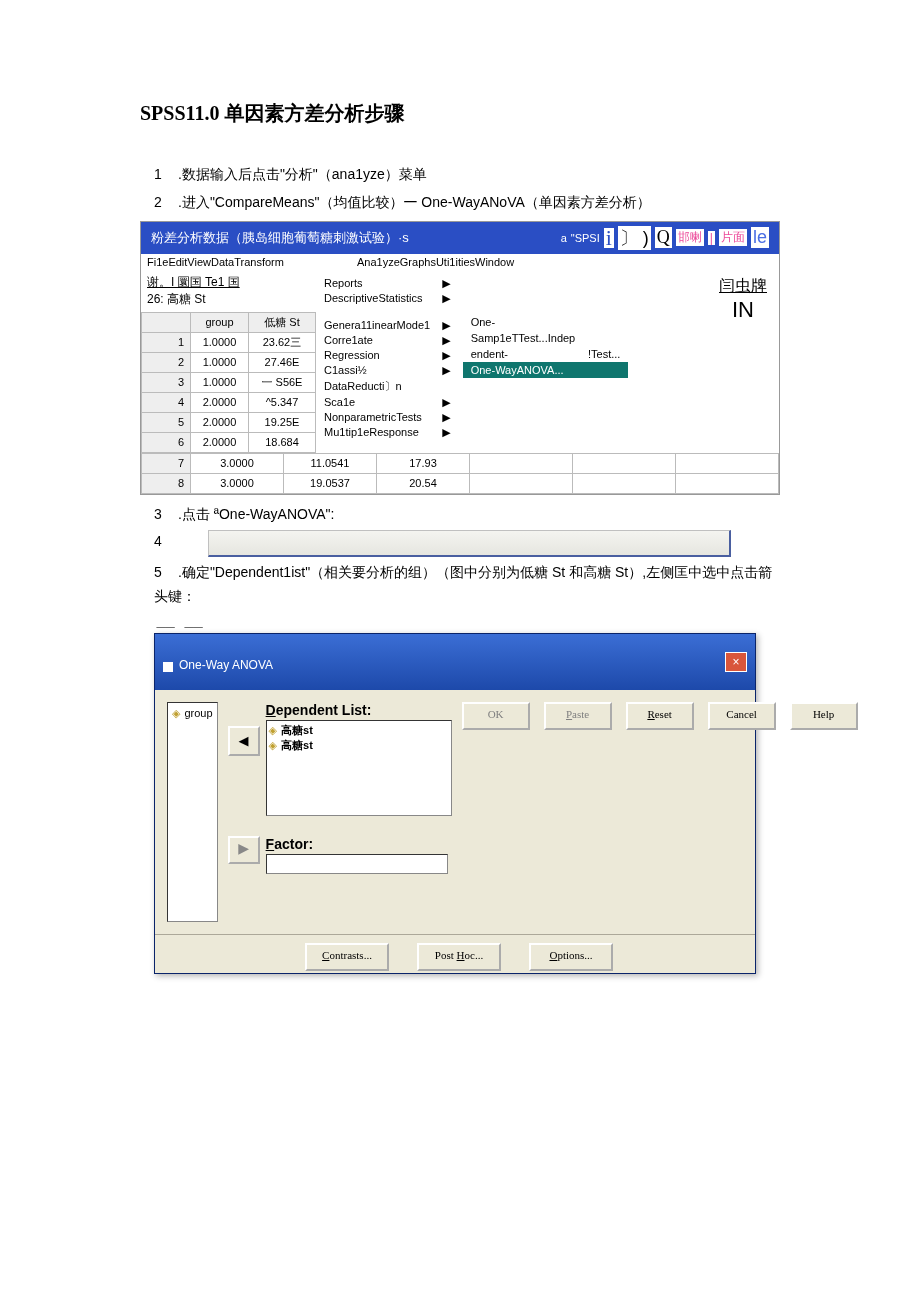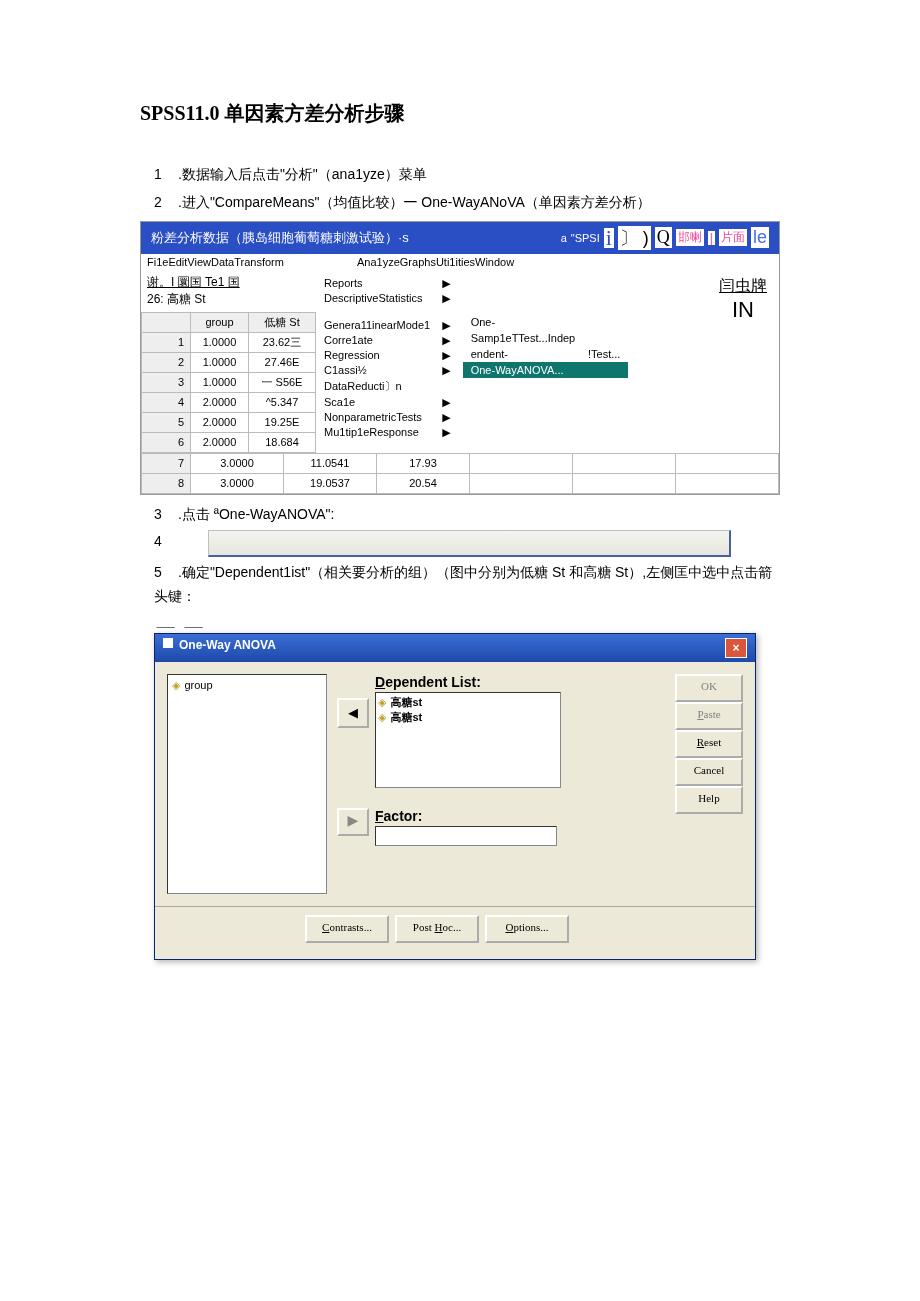--- a/index.html
+++ b/index.html
@@ -35,39 +35,39 @@
   .sub-hl{background:#0f766e;color:#fff}
   .right-deco{margin-left:auto;padding:6px 12px;text-align:center}
   .right-deco .u{text-decoration:underline;font-size:16px;font-family:'SimSun'}
   .right-deco .in{font-size:22px;font-family:Arial}
   .wide-row td{text-align:center}
   .bar-img{height:24px;background:linear-gradient(#f4f4f0,#e6e6e0);border:1px solid #c0c0c0;border-right:2px solid #4a5fa0;border-bottom:2px solid #4a5fa0;margin-left:30px}
   
   .dlg-wrap{margin-top:10px;margin-left:14px}
   .dlg-pre{font-size:10px;color:#444;margin-left:2px;letter-spacing:3px}
   .dlg{width:600px;background:#ece9d8;border:1px solid #0a246a;box-shadow:2px 2px 6px rgba(0,0,0,0.3);font-family:Tahoma,Arial}
-  .dlg-title{background:linear-gradient(#3b6ed5,#1d49aa);color:#fff;font-size:12px;font-weight:bold;padding:4px 8px;display:flex;align-items:flex-start}
+  .dlg-title{background:linear-gradient(#3b6ed5,#1d49aa);color:#fff;font-size:12px;font-weight:normal;padding:18px 8px;display:flex;align-items:flex-end}
   .dlg-title .sq{width:10px;height:10px;background:#fff;margin-right:6px}
   .dlg-title .x{margin-left:auto;width:20px;height:18px;background:#d9563b;color:#fff;text-align:center;font-size:12px;line-height:18px;border:1px solid #fff}
   .dlg-body{padding:12px;display:flex;gap:10px}
   .varbox{width:150px;height:210px;background:#fff;border:1px inset #888;padding:4px;font-size:11px}
   .varitem{display:flex;align-items:center;gap:4px}
   .varitem .dot{color:#c0a030}
   .mid{flex:1}
   .lbl{font-size:14px;font-weight:bold;margin-bottom:2px}
   .lbl .u{text-decoration:underline}
   .depbox{width:180px;height:90px;background:#fff;border:1px inset #888;padding:2px;font-size:11px}
   .arrow-btn{width:28px;height:26px;background:#ece9d8;border:2px outset #fff;text-align:center;font-size:13px;margin-top:24px;margin-right:6px;display:inline-flex;align-items:center;justify-content:center}
   .row-flex{display:flex;align-items:flex-start}
   .factor-in{width:180px;height:18px;background:#fff;border:1px inset #888}
-  .btn-col{display:flex;flex-direction:column;gap:0}
+  .btn-col{display:flex;gap:14px}
   .dlg-btn{width:64px;height:24px;background:#ece9d8;border:2px outset #fff;font-size:11px;text-align:center;line-height:20px;font-family:Tahoma}
   .dlg-btn.dis{color:#808080}
   .dlg-btn .u{text-decoration:underline}
-  .bottom-btns{border-top:1px solid #aca899;padding:8px 0 16px 150px;display:flex;gap:6px}
+  .bottom-btns{border-top:1px solid #aca899;padding:8px 0 2px 150px;display:flex;gap:28px}
   .bottom-btns .dlg-btn{width:80px}
   .factor-row{margin-top:20px}
   .arrow-small{width:28px;height:24px;background:#ece9d8;border:2px outset #fff;text-align:center;line-height:20px;color:#888;margin-right:6px;display:inline-block}
 </style>
 </head>
 <body>
 
 <div class="page">
   <div class="title">SPSS11.0 单因素方差分析步骤</div>
 

